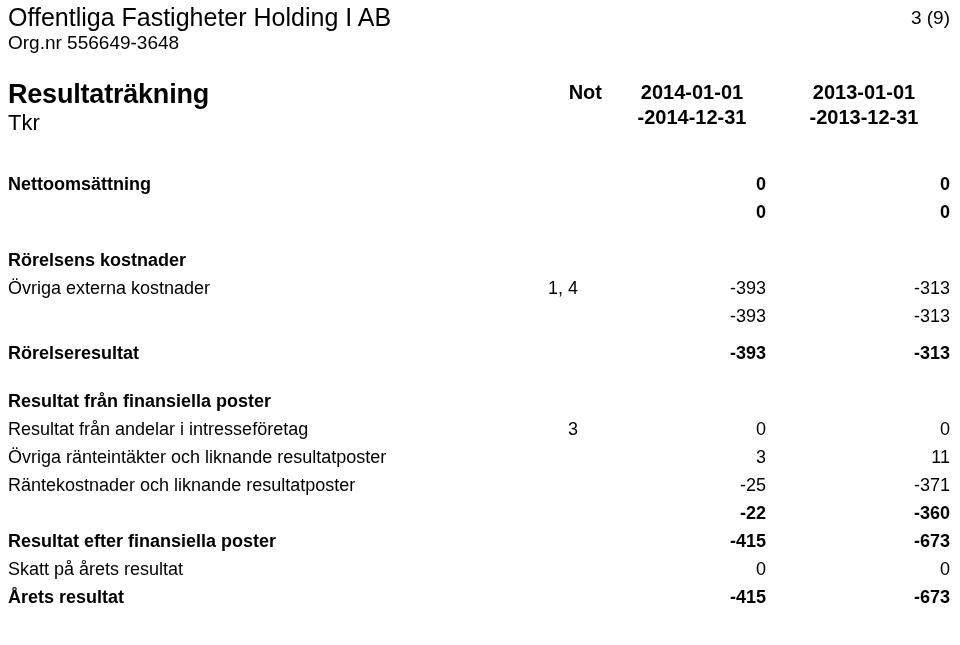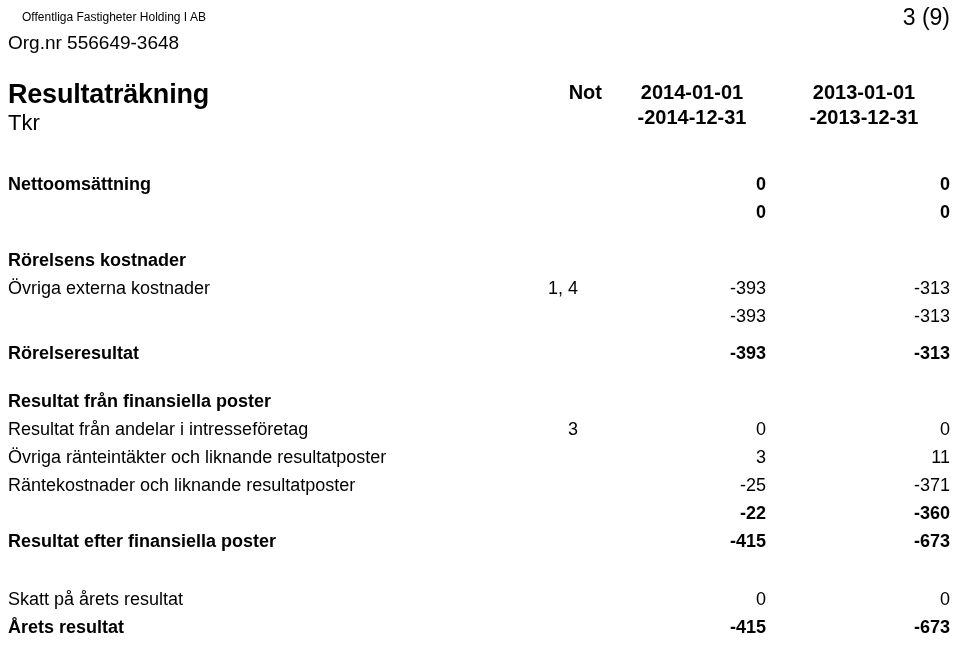--- a/index.html
+++ b/index.html
@@ -22,35 +22,34 @@
     box-sizing: border-box;
     padding: 0 10px 0 8px;
   }
 
   
   .doc-header {
     position: relative;
     padding-top: 5px;
   }
   .doc-header .company {
-    font-size: 12px;
-    line-height: 25px;
-    white-space: nowrap;
-    margin-left: 14px;
+    font-size: 25px;
+    line-height: 25px;
+    white-space: nowrap;
   }
   .doc-header .orgnr {
     font-size: 19px;
     line-height: 25px;
     white-space: nowrap;
   }
   .doc-header .pageno {
     position: absolute;
     right: 0;
     top: 5px;
-    font-size: 23px;
+    font-size: 19px;
     line-height: 25px;
     text-align: center;
     white-space: nowrap;
   }
 
   
   .title-block {
     position: relative;
     margin-top: 23px;
     height: 64px;
@@ -116,21 +115,21 @@
     flex: 0 0 172px;
     text-align: right;
   }
   .row.bold { font-weight: bold; }
   .row.bold .label,
   .row.bold .amt,
   .row.bold .note { font-weight: bold; }
 
   .row.gap-before { margin-top: 20px; }
   .row.gap-before-sm { margin-top: 9px; }
-  .row.gap-before-lg { margin-top: 30px; }
+  .row.gap-before-lg { }
 </style>
 </head>
 <body>
 
 <div class="page">
 
   <div class="doc-header">
     <div class="company">Offentliga Fastigheter Holding I AB</div>
     <div class="orgnr">Org.nr 556649-3648</div>
     <div class="pageno">3 (9)</div>

